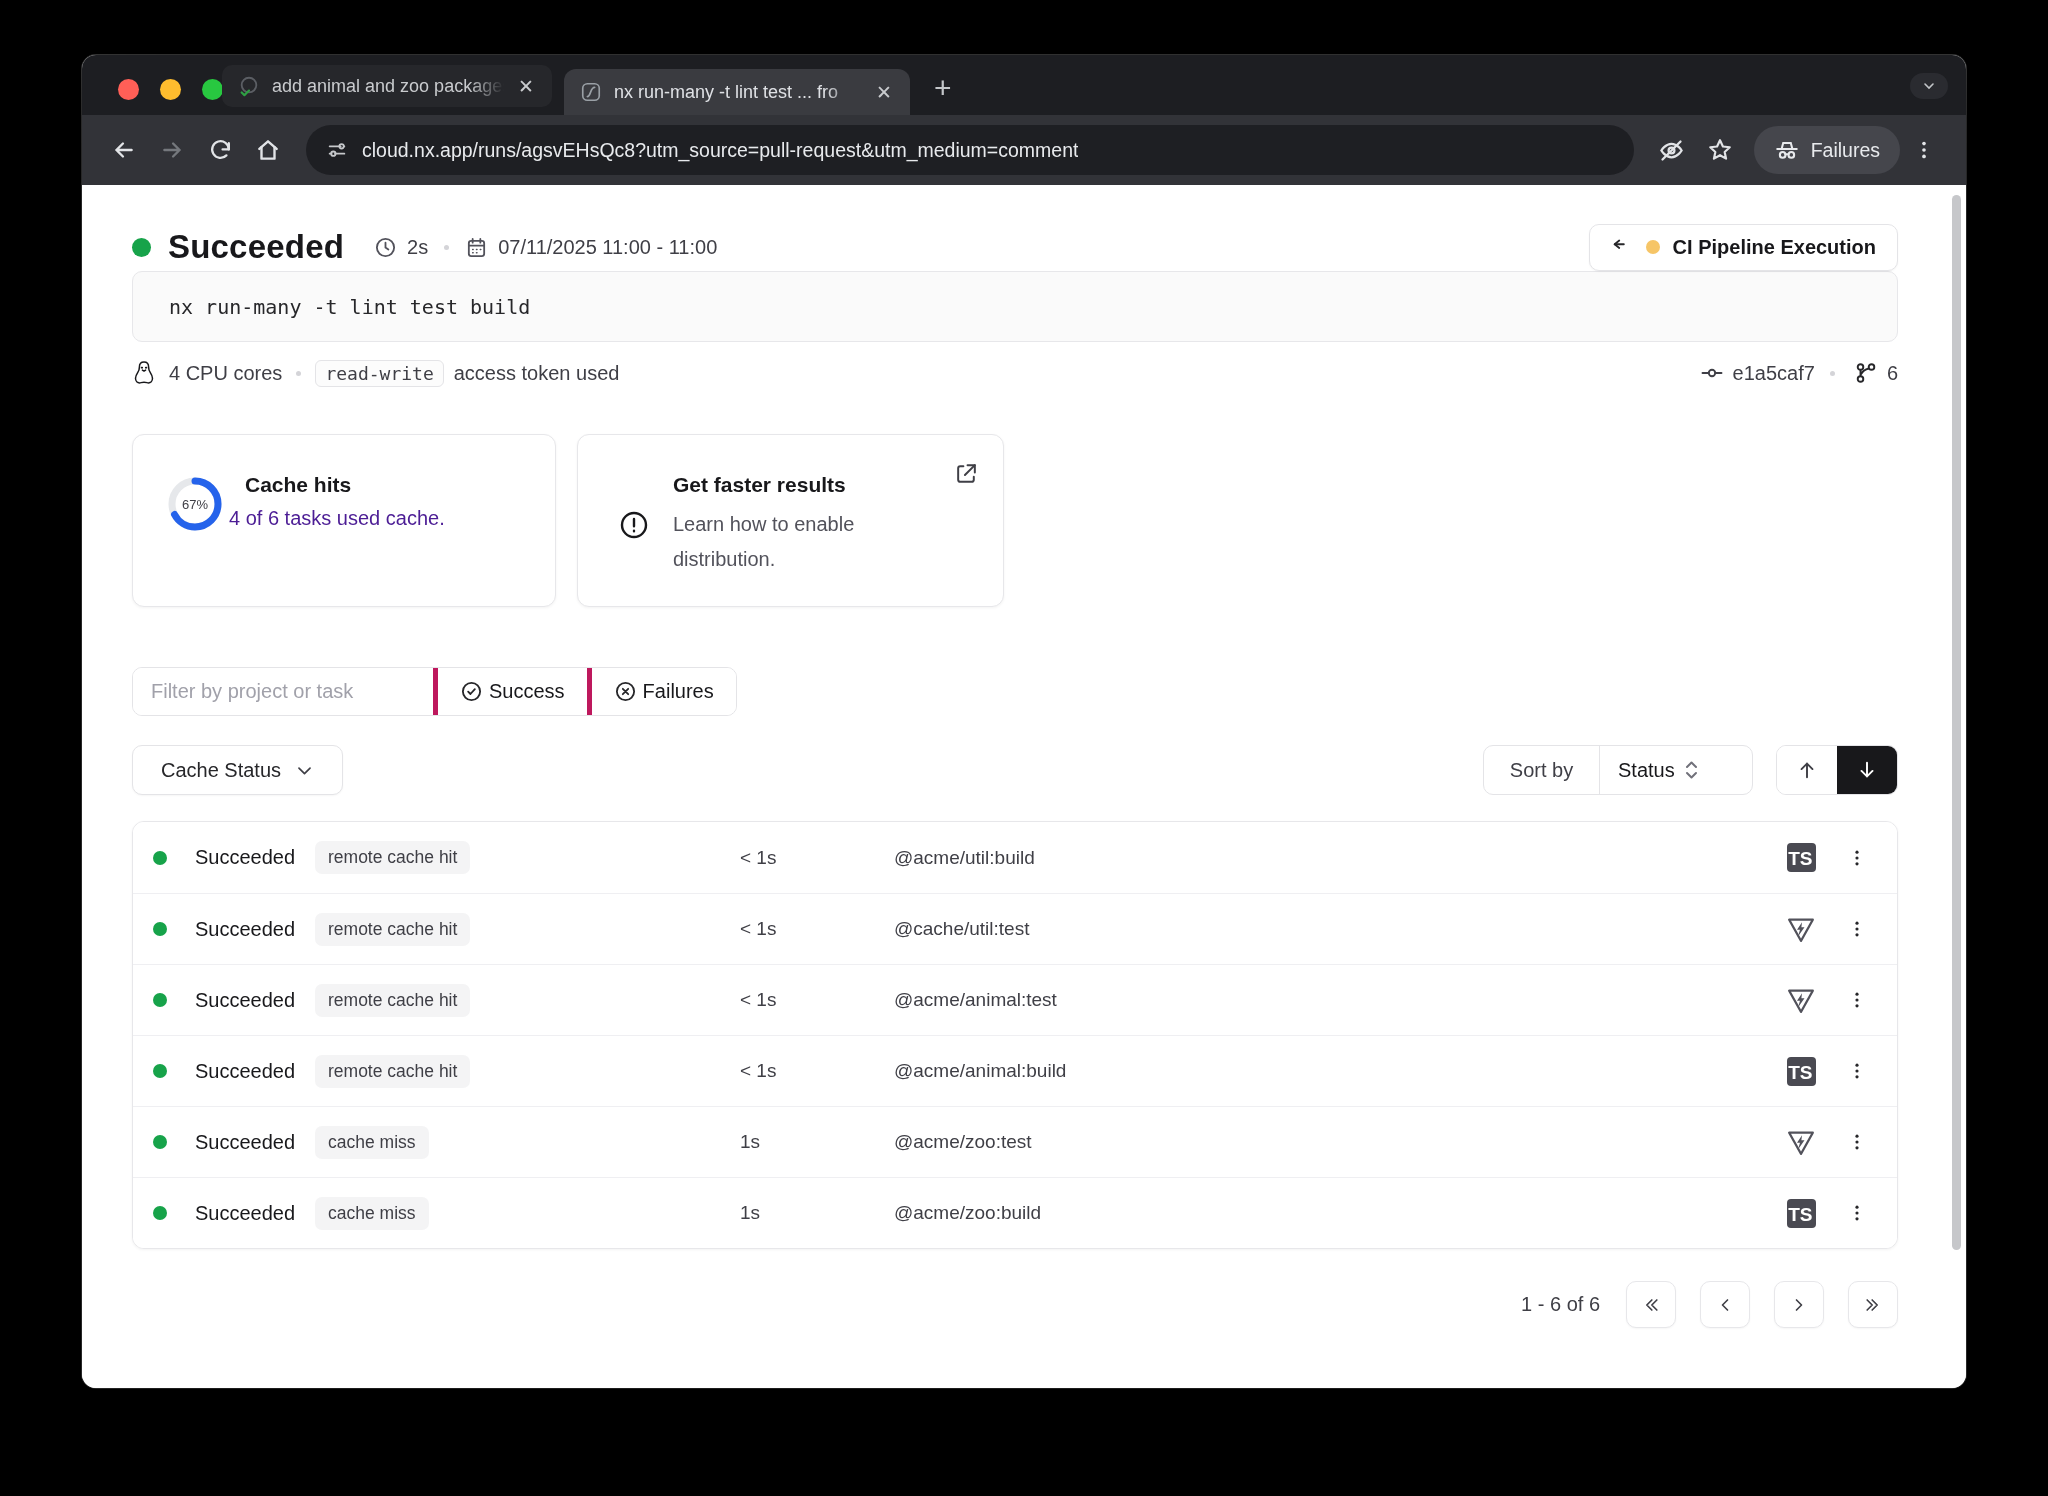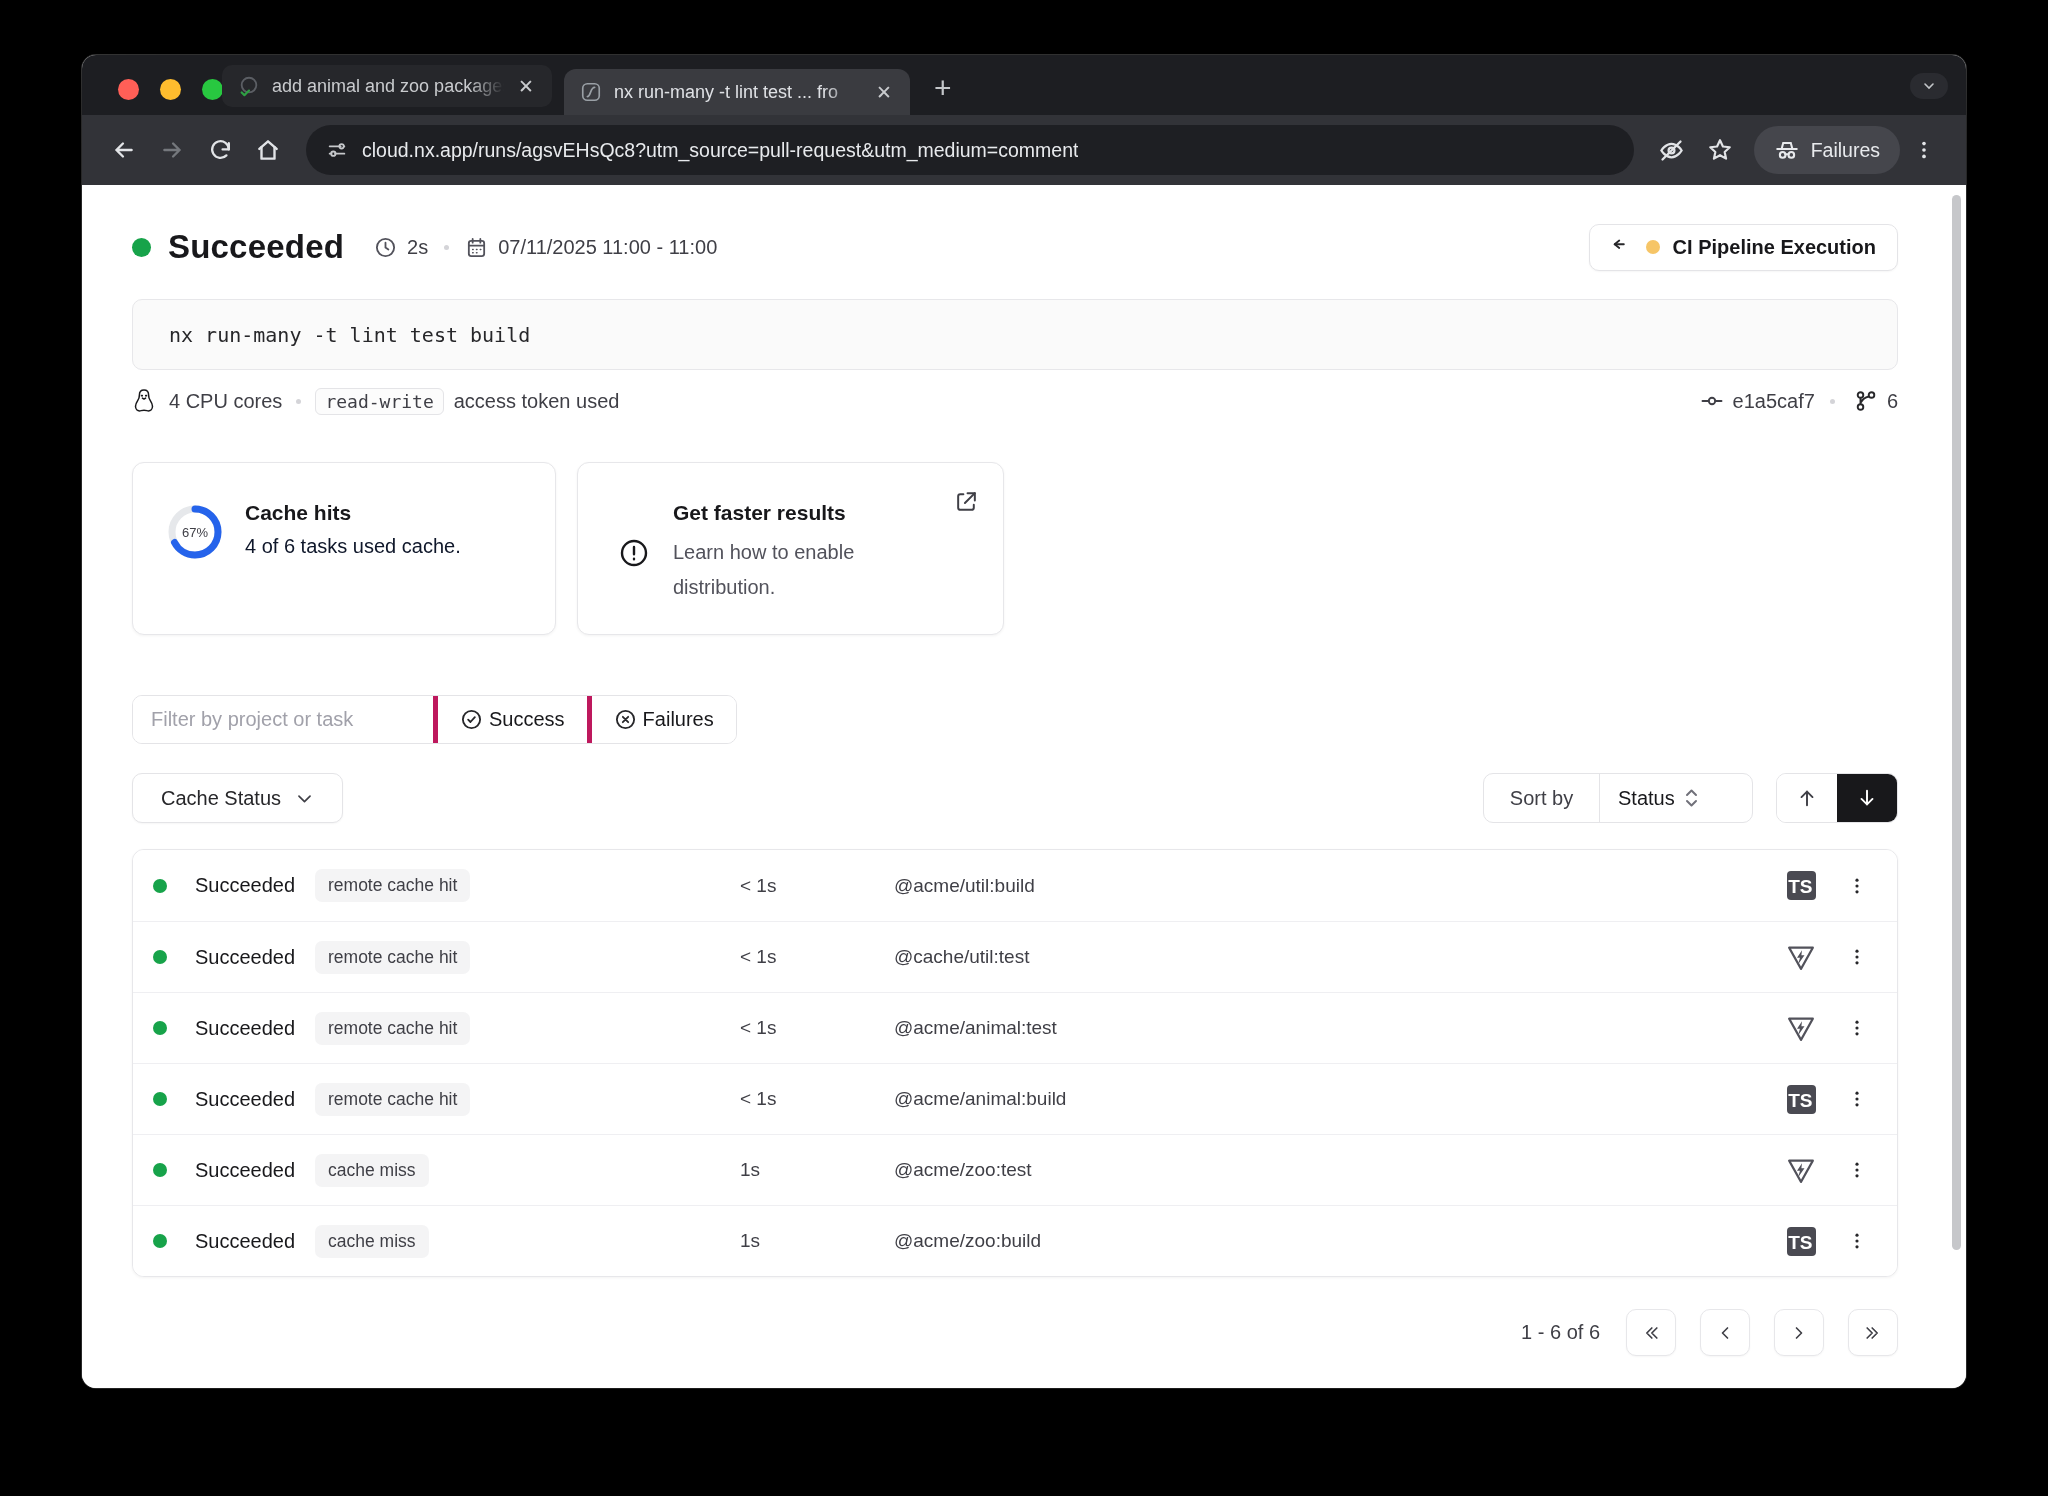--- a/index.html
+++ b/index.html
@@ -44,38 +44,38 @@
   .page-header { margin-top:38px; height:48px; display:flex; align-items:center; }
   .status-dot-lg { width:19px; height:19px; border-radius:50%; background:#17a34a; flex:0 0 auto; }
   .page-title { font-size:33px; font-weight:bold; margin-left:17px; letter-spacing:.2px; }
   .hdr-meta { display:flex; align-items:center; gap:10px; margin-left:30px; color:#3f3f46; font-size:20px; }
   .dot-sep { width:5px; height:5px; border-radius:50%; background:#d4d4d8; margin:0 6px; }
   .pill-btn { margin-left:auto; height:47px; border:1px solid #e4e4e7; border-radius:10px; background:#fff;
     display:flex; align-items:center; gap:13px; padding:0 21px; box-shadow:0 1px 2px rgba(0,0,0,.04); }
   .pill-btn-label { font-size:20px; font-weight:600; color:#18181b; }
   .amber-dot { width:14px; height:14px; border-radius:50%; background:#f6c567; }
 
-  .cmd-box { margin-top:28px; height:71px; border:1px solid #e7e7ea; background:#fafafa; border-radius:10px;
+  .cmd-box { height:71px; border:1px solid #e7e7ea; background:#fafafa; border-radius:10px;
     display:flex; align-items:center; padding:0 36px; }
   .cmd-text { font-family:"DejaVu Sans Mono","Liberation Mono",monospace; font-size:20px; color:#27272a; }
 
   .meta-row { margin-top:16px; height:30px; display:flex; align-items:center; font-size:20px; color:#3f3f46; }
   .mono-chip { font-family:"DejaVu Sans Mono","Liberation Mono",monospace; font-size:18px; color:#3f3f46;
     border:1px solid #e4e4e7; background:#fcfcfc; border-radius:6px; padding:2px 9px; margin:0 10px; }
   .meta-right { margin-left:auto; display:flex; align-items:center; gap:9px; font-size:20px; color:#3f3f46; }
 
   .cards { margin-top:46px; display:flex; gap:21px; }
   .card { width:424px; height:173px; border:1px solid #e7e7ea; border-radius:12px; background:#fff;
     position:relative; box-shadow:0 1px 3px rgba(0,0,0,.05); }
   .card2 { width:427px; }
   .donut-wrap { position:absolute; left:33px; top:40px; width:58px; height:58px; }
   .donut-label { position:absolute; inset:0; display:flex; align-items:center; justify-content:center;
     font-size:13px; color:#3f3f46; }
   .card-title { position:absolute; left:112px; top:38px; font-size:21px; font-weight:600; color:#18181b; }
-  .card-sub { position:absolute; left:112px; top:72px; font-size:20px; color:#0f172a; }
+  .card-sub { position:absolute; left:96px; top:72px; font-size:20px; color:#4c1d95; }
   .card2 .card-title { left:95px; }
   .card2-body { position:absolute; left:95px; top:72px; width:245px; font-size:20px; color:#52525b; line-height:35px; }
   .info-icon-wrap { position:absolute; left:40px; top:74px; }
   .extlink-wrap { position:absolute; right:24px; top:26px; }
 
   .filter-bar { margin-top:60px; display:inline-flex; height:49px; border:1px solid #e4e4e7; border-radius:10px;
     overflow:hidden; background:#fff; }
   .filter-input { width:300px; border:0; outline:0; padding:0 18px; font-size:20px; color:#18181b;
     font-family:"Liberation Sans",sans-serif; }
   .filter-input::placeholder { color:#a1a1aa; }

